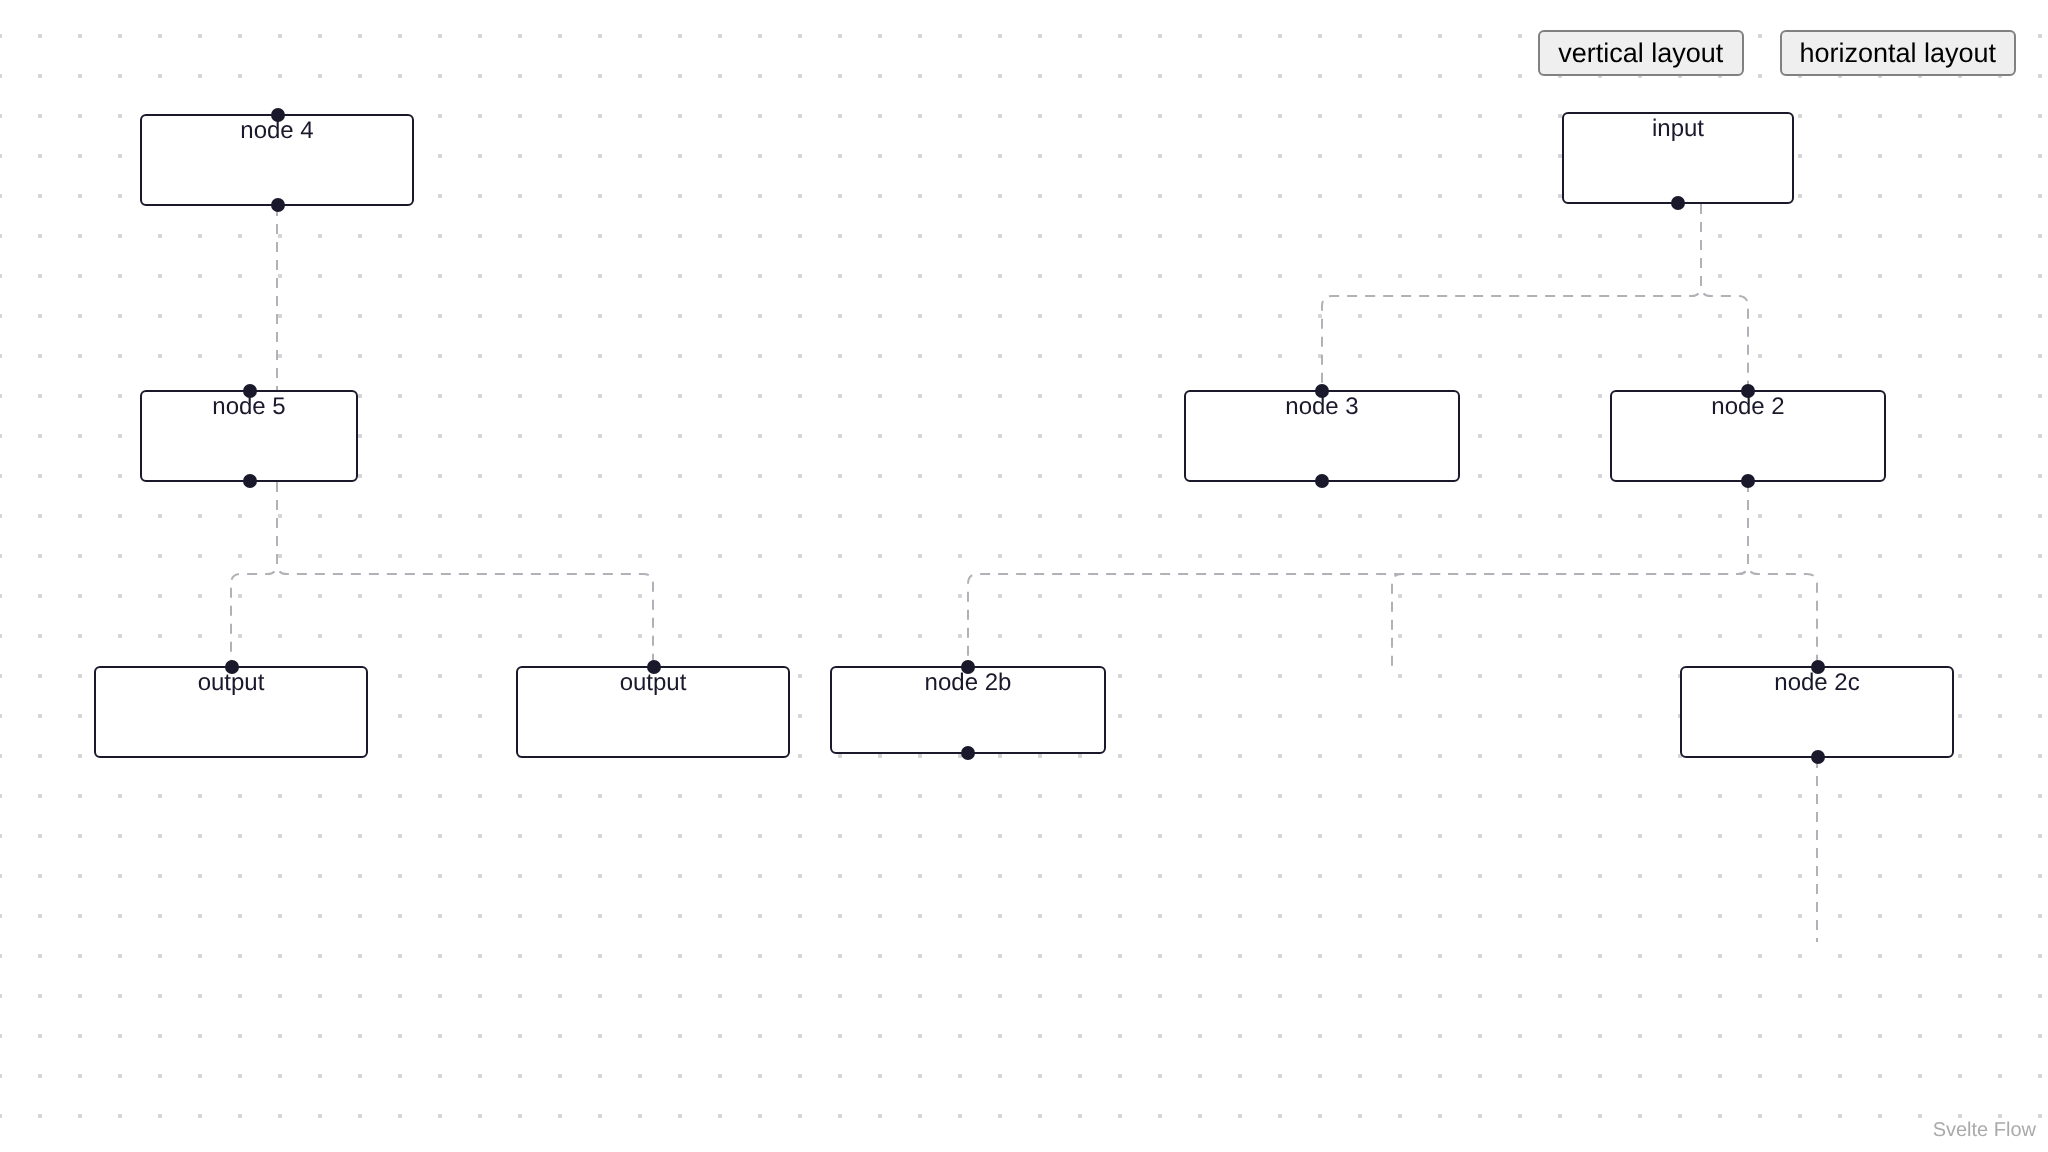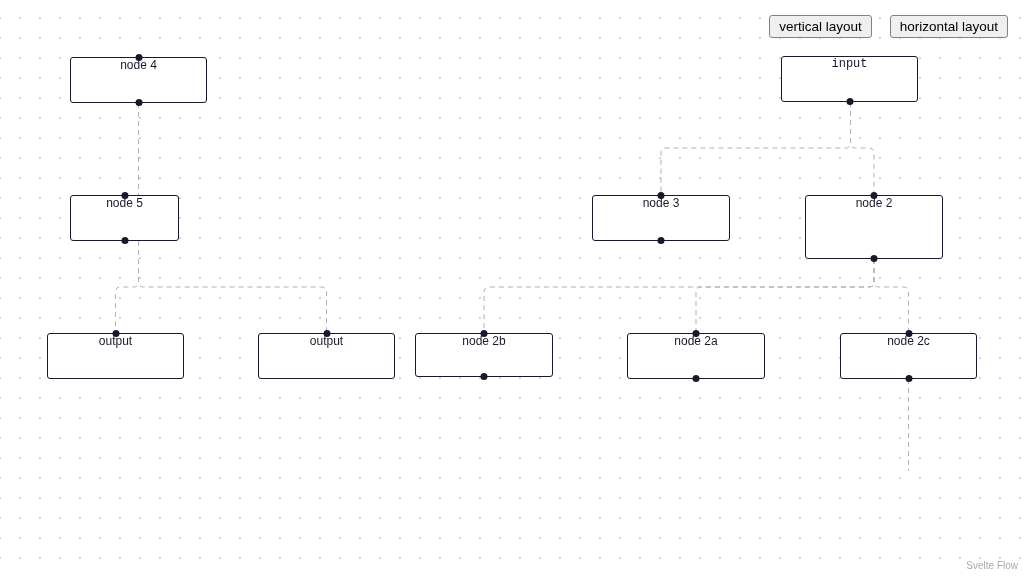--- a/index.html
+++ b/index.html
@@ -96,54 +96,49 @@
       <path d="M874,241 L874,282 Q874,287 869,287 L701,287 Q696,287 696,292 L696,333" class="edge"></path>
       <path d="M874,241 L874,282 Q874,287 879,287 L903.5,287 Q908.5,287 908.5,292 L908.5,333" class="edge"></path>
       <path d="M908.5,379 L908.5,471" class="edge"></path>
     </svg>
   <div class="node-layer">
       <div class="node" style="left: 70px; top: 57px; width: 137px; height: 46px;">
         <div class="node-label">node 4</div>
         <div class="handle top"></div>
         <div class="handle bottom"></div>
       </div>
-      <div class="node" style="left: 781px; top: 56px; width: 137px; height: 46px; font-family: Liberation Mono, monospace;">
+      <div class="node" style="left: 781px; top: 56px; width: 116px; height: 46px;">
         <div class="node-label">input</div>
         <div class="handle bottom"></div>
       </div>
       <div class="node" style="left: 70px; top: 195px; width: 109px; height: 46px;">
         <div class="node-label">node 5</div>
         <div class="handle top"></div>
         <div class="handle bottom"></div>
       </div>
       <div class="node" style="left: 592px; top: 195px; width: 138px; height: 46px;">
         <div class="node-label">node 3</div>
         <div class="handle top"></div>
         <div class="handle bottom"></div>
       </div>
-      <div class="node" style="left: 805px; top: 195px; width: 138px; height: 64px;">
+      <div class="node" style="left: 805px; top: 195px; width: 138px; height: 46px;">
         <div class="node-label">node 2</div>
         <div class="handle top"></div>
         <div class="handle bottom"></div>
       </div>
       <div class="node" style="left: 47px; top: 333px; width: 137px; height: 46px;">
         <div class="node-label">output</div>
         <div class="handle top"></div>
       </div>
       <div class="node" style="left: 258px; top: 333px; width: 137px; height: 46px;">
         <div class="node-label">output</div>
         <div class="handle top"></div>
       </div>
       <div class="node" style="left: 415px; top: 333px; width: 138px; height: 44px;">
         <div class="node-label">node 2b</div>
-        <div class="handle top"></div>
-        <div class="handle bottom"></div>
-      </div>
-      <div class="node" style="left: 627px; top: 333px; width: 138px; height: 46px;">
-        <div class="node-label">node 2a</div>
         <div class="handle top"></div>
         <div class="handle bottom"></div>
       </div>
       <div class="node" style="left: 840px; top: 333px; width: 137px; height: 46px;">
         <div class="node-label">node 2c</div>
         <div class="handle top"></div>
         <div class="handle bottom"></div>
       </div>
     </div>
 

